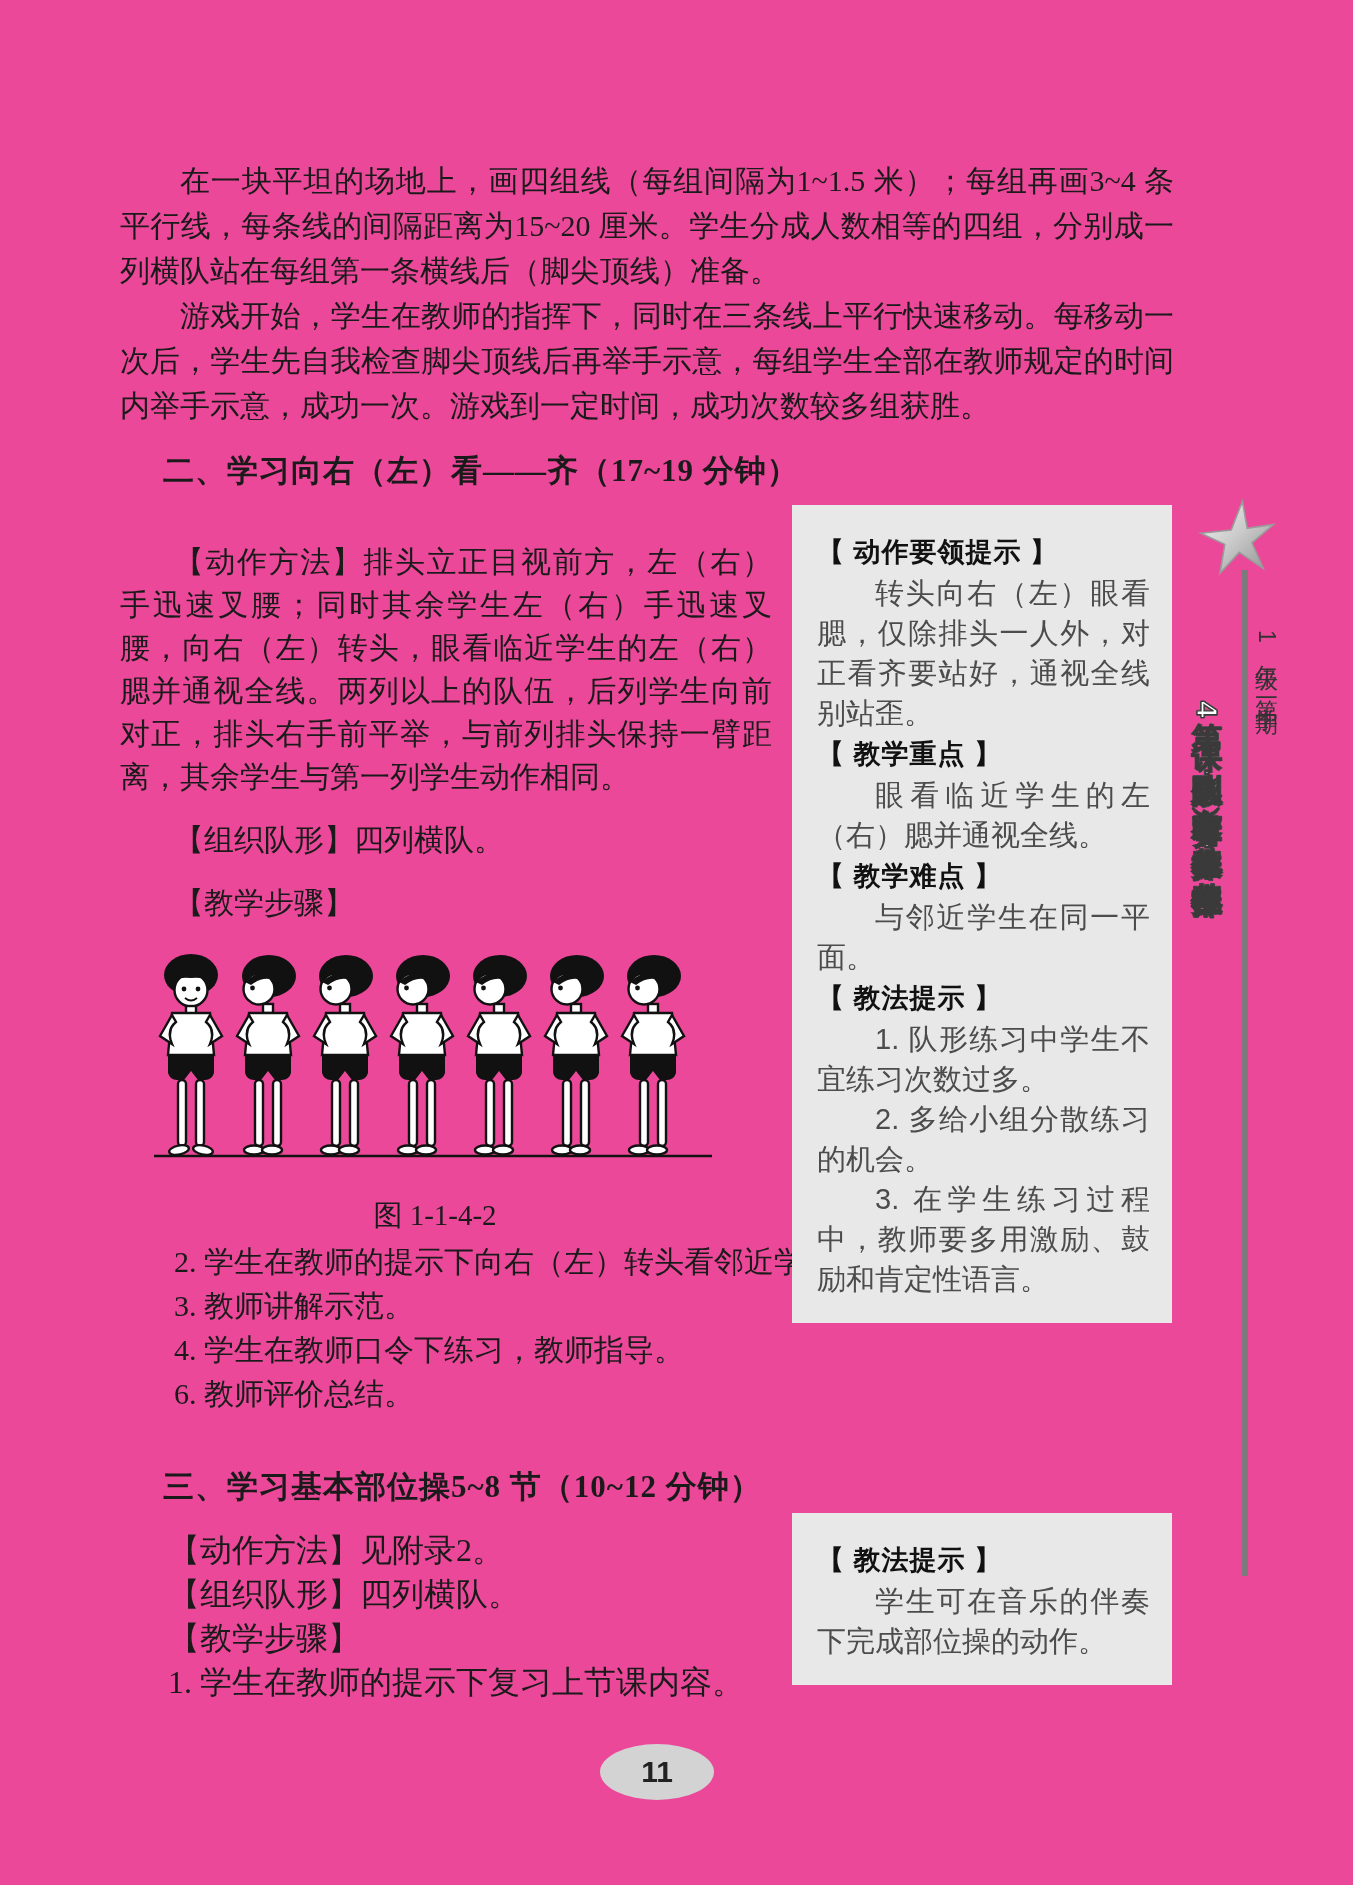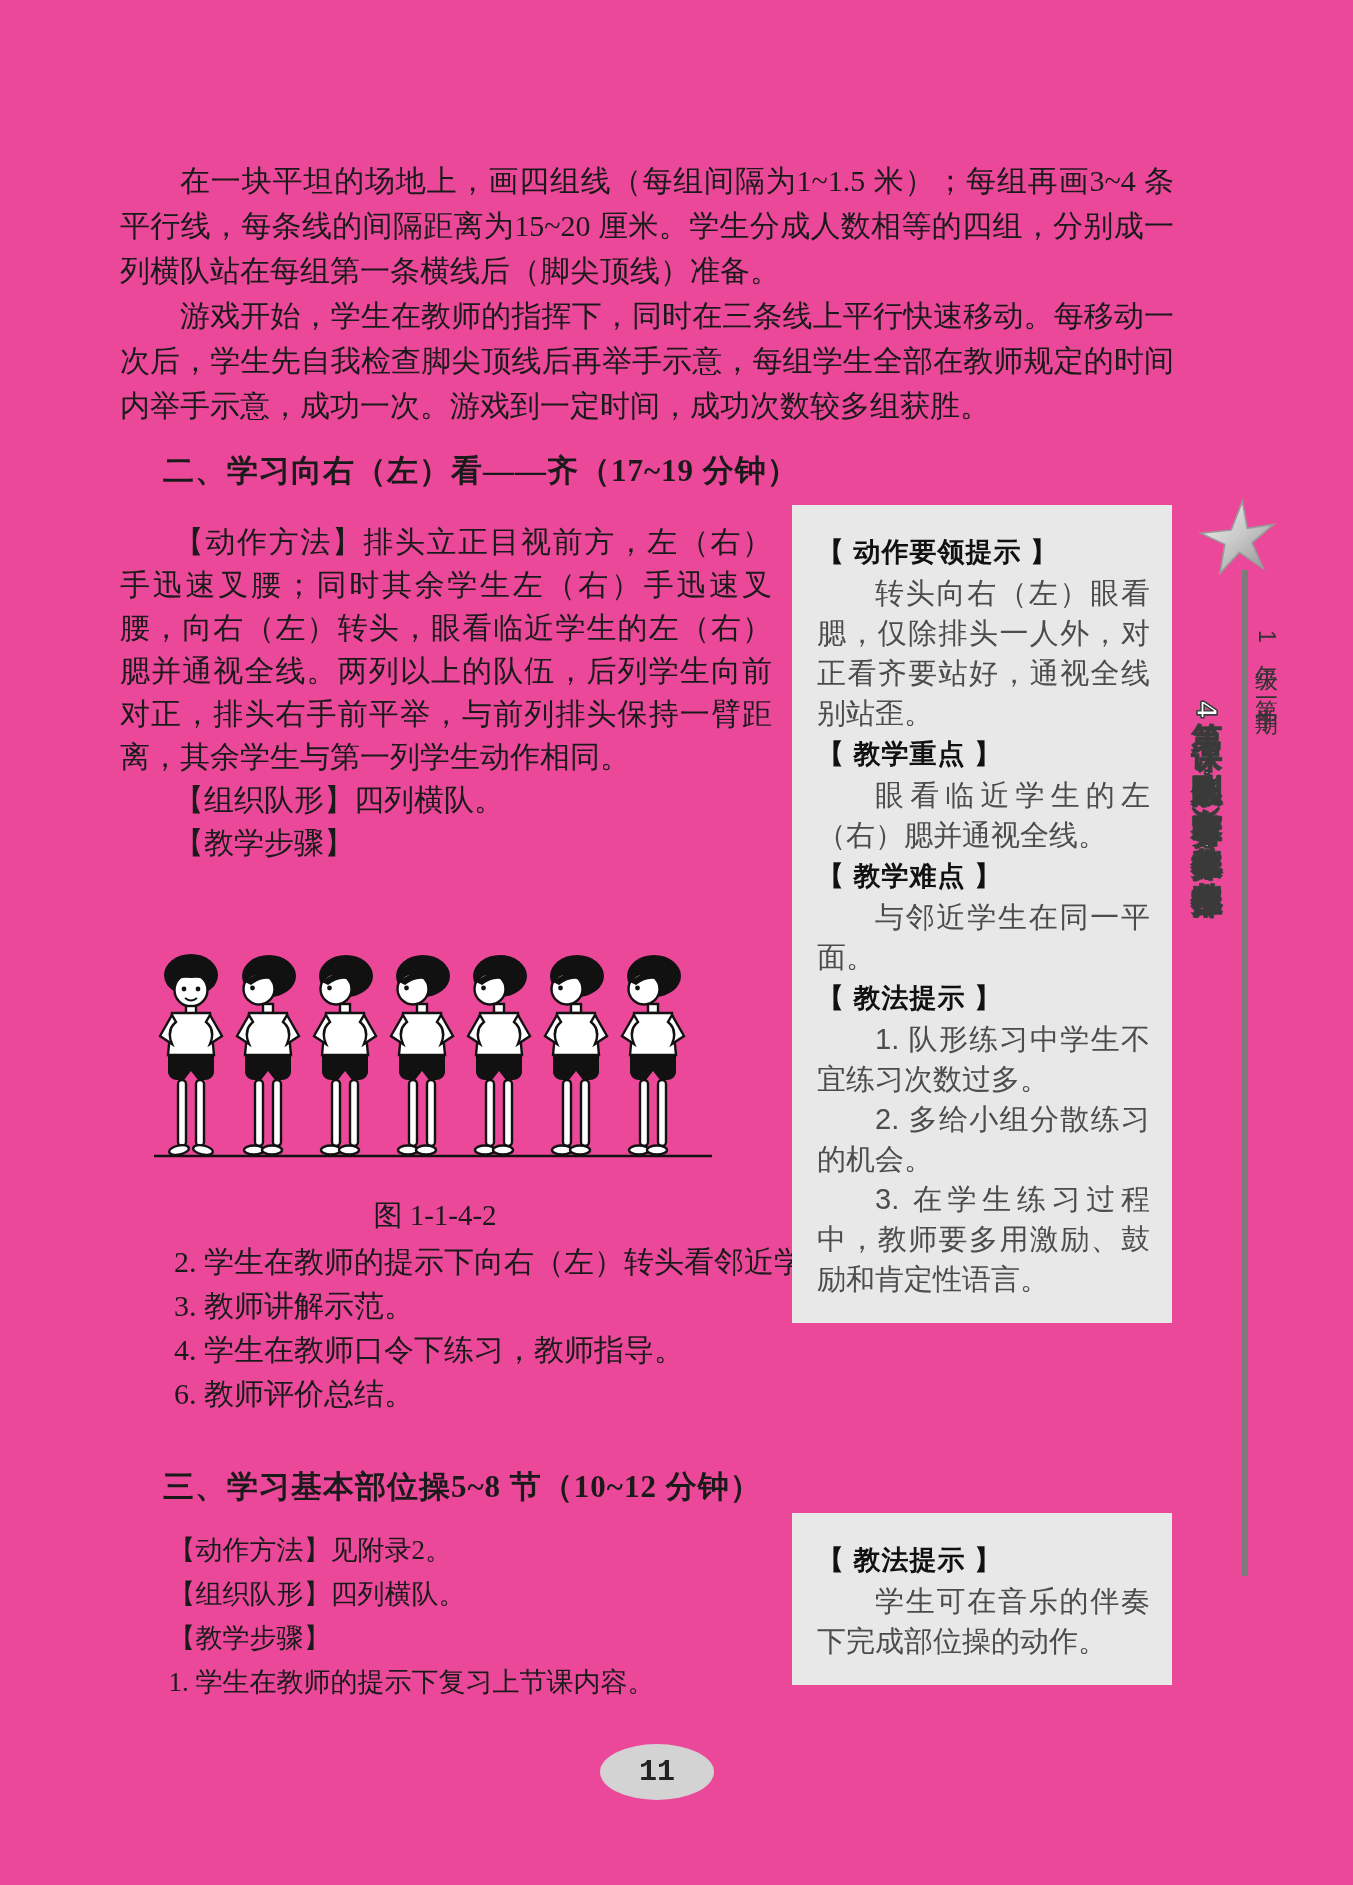--- a/index.html
+++ b/index.html
@@ -5,46 +5,46 @@
   html,body{margin:0;padding:0;background:#fff;}
   .page{position:relative;width:1353px;height:1885px;background:#ec4899;overflow:hidden;
         font-family:"Liberation Serif","DejaVu Serif",serif;color:#1a1a1a;}
   p{margin:0;}
   .intro{position:absolute;left:120px;top:158px;width:1054px;font-size:30px;line-height:45px;
          text-align:justify;}
   .intro p{text-indent:2em;}
   .h2a{position:absolute;left:163px;top:450px;font-size:31px;font-weight:bold;letter-spacing:1px;}
   .col2{position:absolute;left:120px;top:520px;width:652px;font-size:30px;line-height:43px;
         text-align:justify;}
-  .col2 p{text-indent:1.8em;}
+  .col2 p{text-indent:1.8em;margin-top:20px;}
   .steps{position:absolute;left:120px;top:1240px;width:1012px;font-size:30px;line-height:44px;}
   .steps p{text-indent:1.8em;}
   .h3a{position:absolute;left:163px;top:1466px;font-size:31px;font-weight:bold;letter-spacing:1px;}
-  .col3{position:absolute;left:128px;top:1528px;width:652px;font-size:27px;line-height:44px;}
+  .col3{position:absolute;left:120px;top:1528px;width:652px;font-size:32px;line-height:44px;}
   .col3 p{text-indent:1.5em;}
   .figwrap{position:absolute;left:150px;top:950px;width:570px;height:215px;}
   .figcap{position:absolute;left:150px;top:1196px;width:570px;text-align:center;font-size:29px;}
   .tipbox{position:absolute;left:792px;width:380px;background:#e8e8e8;box-sizing:border-box;
           padding:26px 22px 24px 25px;font-family:"Liberation Sans","DejaVu Sans",sans-serif;}
   .tipbox.b1{top:505px;}
   .tipbox.b2{top:1513px;}
   .tiptitle{font-size:27px;font-weight:bold;color:#111;line-height:42px;letter-spacing:1px;}
   .tipbody{font-size:29px;line-height:40px;color:#4c4c4c;text-align:justify;text-indent:2em;}
   .rail-line{position:absolute;left:1242px;top:570px;width:6px;height:1006px;background:#7b7b7b;}
   .star{position:absolute;left:1196px;top:498px;width:80px;height:80px;}
   .grade-vert{position:absolute;left:1252px;top:630px;writing-mode:vertical-rl;
               font-family:"Liberation Sans","DejaVu Sans",sans-serif;font-size:23px;color:#333;
               letter-spacing:4px;}
   .lesson-vert{position:absolute;left:1186px;top:700px;writing-mode:vertical-rl;
                font-family:"Liberation Sans","DejaVu Sans",sans-serif;font-size:30px;font-weight:bold;
                color:#ffffff;-webkit-text-stroke:1.3px #3a3a3a;
                text-shadow:-1px 0 #555,1px 0 #555,0 -1px #555,0 1px #555;letter-spacing:1px;}
   .pagenum{position:absolute;left:600px;top:1744px;width:114px;height:56px;border-radius:50%;
            background:#d3d3d3;display:flex;align-items:center;justify-content:center;
-           font-family:Liberation Mono, monospace;font-weight:bold;font-size:30px;color:#222;}
+           font-family:Liberation Sans, sans-serif;font-weight:bold;font-size:30px;color:#222;}
 </style>
 </head>
 <body>
 
 <div class="page">
 
   <div class="intro">
     <p>在一块平坦的场地上，画四组线（每组间隔为1~1.5 米）；每组再画3~4 条平行线，每条线的间隔距离为15~20 厘米。学生分成人数相等的四组，分别成一列横队站在每组第一条横线后（脚尖顶线）准备。</p>
     <p>游戏开始，学生在教师的指挥下，同时在三条线上平行快速移动。每移动一次后，学生先自我检查脚尖顶线后再举手示意，每组学生全部在教师规定的时间内举手示意，成功一次。游戏到一定时间，成功次数较多组获胜。</p>
   </div>

